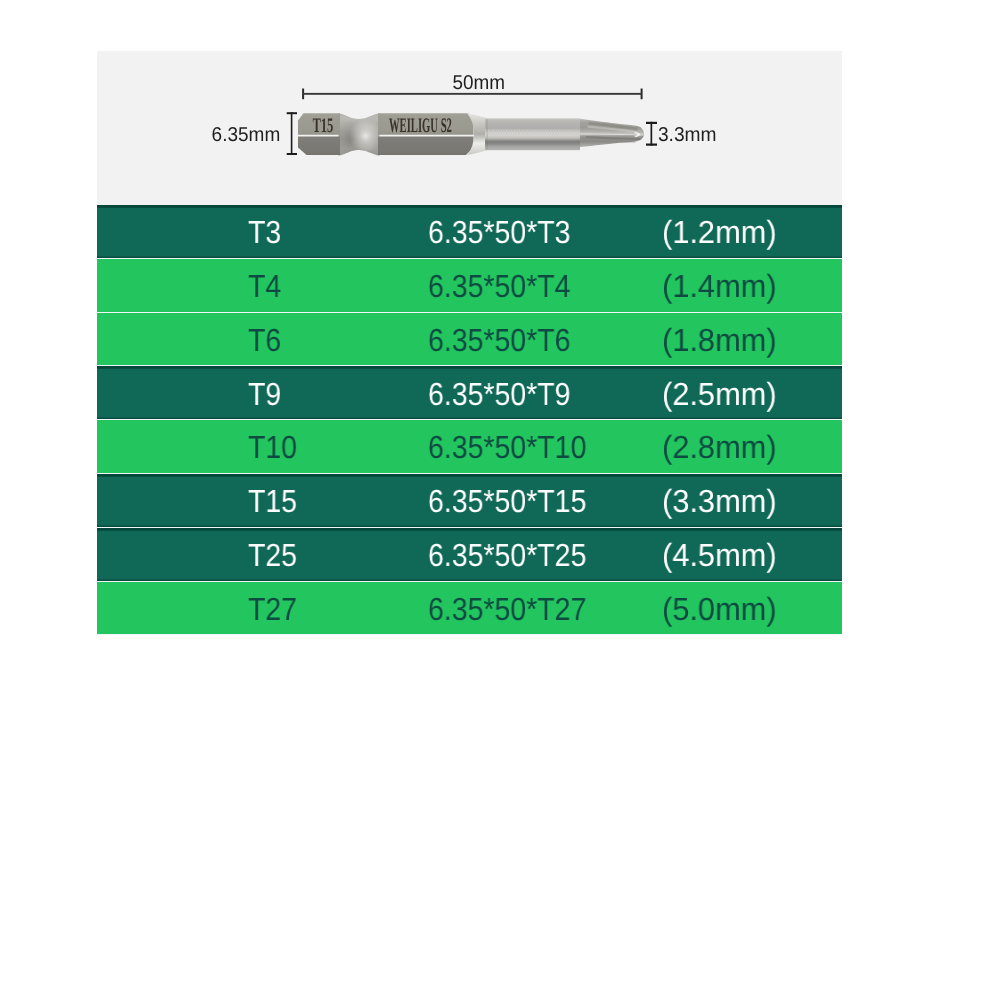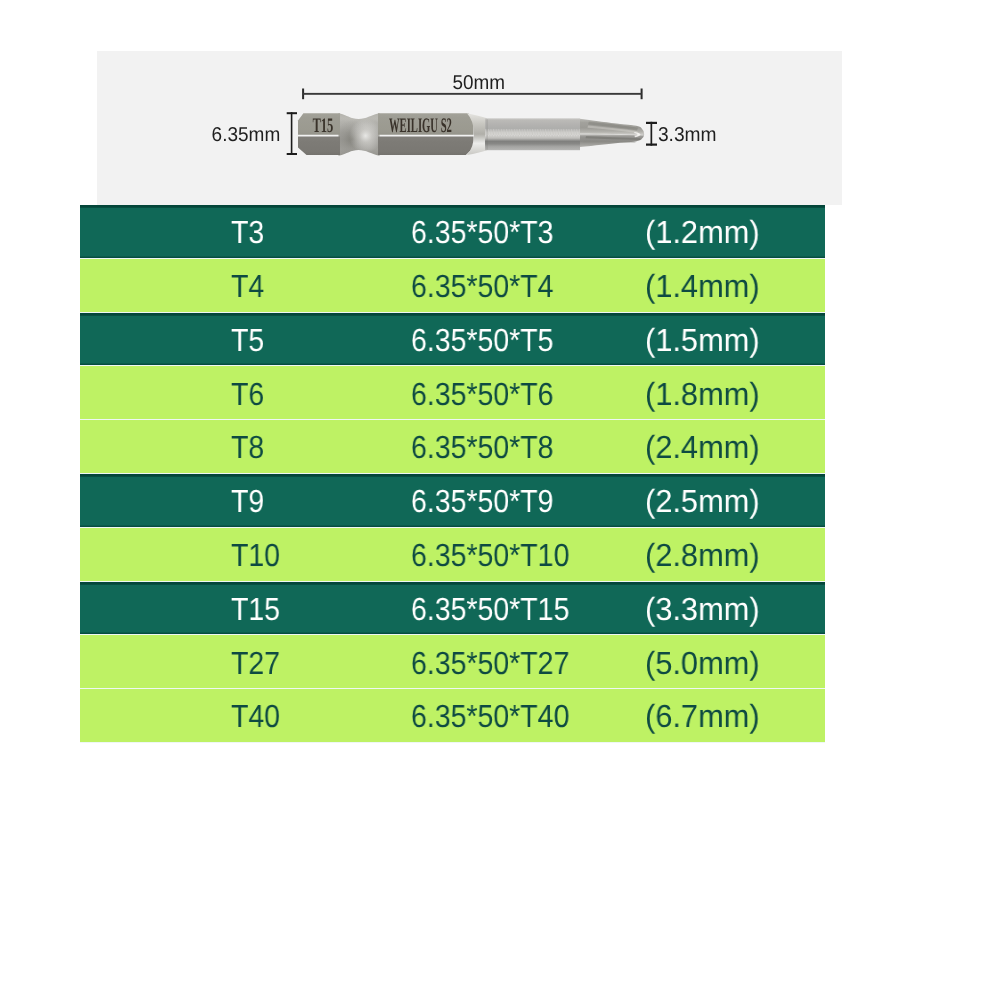--- a/index.html
+++ b/index.html
@@ -14,30 +14,30 @@
   .hero-svg{position:absolute;left:0;top:0;display:block;}
   .dim{font-family:"Liberation Sans",sans-serif;font-size:20px;fill:#1f1f1f;will-change:transform;}
   .dim-length{transform:translate(355.6px,38.4px) scale(0.945,1);}
   .dim-shank{transform:translate(114.6px,89.8px) scale(0.95,1);}
   .dim-tip{transform:translate(560.9px,89.8px) scale(0.96,1);}
   .stamp{font-family:"Liberation Serif",serif;fill:#39322a;will-change:transform;font-weight:bold;}
   .stamp-t15{font-size:20.6px;transform:translate(215.4px,80.5px) scale(0.608,1);}
   .stamp-brand{font-size:20.6px;transform:translate(291.9px,80.5px) scale(0.517,1);}
 
   
-  .spec-table{position:absolute;left:80px;top:205px;width:745px;}
+  .spec-table{position:absolute;left:97px;top:205px;width:745px;}
   .row{position:relative;height:53.8px;}
   .row::after{content:"";position:absolute;left:0;right:0;bottom:0;height:1px;
               background:#eef7f5;pointer-events:none;}
   .row.green::before{content:"";position:absolute;left:0;right:0;top:0;bottom:1px;
               pointer-events:none;
               background:linear-gradient(to bottom,#04463a 0,#04463a 2.2px,
                          rgba(4,70,58,0) 3.4px,rgba(4,70,58,0) calc(100% - 2.4px),#04463a 100%);}
   .row.green{background:#106857;color:#ffffff;}
-  .row.grey{background:#bef264;color:#0e4a42;}
+  .row.grey{background:#22c55e;color:#0e4a42;}
   .row span{position:absolute;white-space:nowrap;display:inline-block;will-change:transform;
             font-family:"Liberation Sans",sans-serif;font-size:32px;line-height:32px;
             transform:scaleX(0.89);transform-origin:left center;top:11.3px;}
   .c1{left:151px;}
   .c2{left:331.1px;}
   .row span.c3{left:565.4px;transform:scaleX(0.962);}
 </style>
 </head>
 <body>
 
@@ -188,54 +188,44 @@
       <div class="row green">
         <span class="c1">T3</span>
         <span class="c2">6.35*50*T3</span>
         <span class="c3">(1.2mm)</span>
       </div>
       <div class="row grey">
         <span class="c1">T4</span>
         <span class="c2">6.35*50*T4</span>
         <span class="c3">(1.4mm)</span>
       </div>
-      <div class="row green">
-        <span class="c1">T5</span>
-        <span class="c2">6.35*50*T5</span>
-        <span class="c3">(1.5mm)</span>
-      </div>
       <div class="row grey">
         <span class="c1">T6</span>
         <span class="c2">6.35*50*T6</span>
         <span class="c3">(1.8mm)</span>
       </div>
-      <div class="row grey">
-        <span class="c1">T8</span>
-        <span class="c2">6.35*50*T8</span>
-        <span class="c3">(2.4mm)</span>
-      </div>
       <div class="row green">
         <span class="c1">T9</span>
         <span class="c2">6.35*50*T9</span>
         <span class="c3">(2.5mm)</span>
       </div>
       <div class="row grey">
         <span class="c1">T10</span>
         <span class="c2">6.35*50*T10</span>
         <span class="c3">(2.8mm)</span>
       </div>
       <div class="row green">
         <span class="c1">T15</span>
         <span class="c2">6.35*50*T15</span>
         <span class="c3">(3.3mm)</span>
       </div>
+      <div class="row green">
+        <span class="c1">T25</span>
+        <span class="c2">6.35*50*T25</span>
+        <span class="c3">(4.5mm)</span>
+      </div>
       <div class="row grey">
         <span class="c1">T27</span>
         <span class="c2">6.35*50*T27</span>
         <span class="c3">(5.0mm)</span>
       </div>
-      <div class="row grey">
-        <span class="c1">T40</span>
-        <span class="c2">6.35*50*T40</span>
-        <span class="c3">(6.7mm)</span>
-      </div>
     </div>
 </div>
 
 </body></html>

